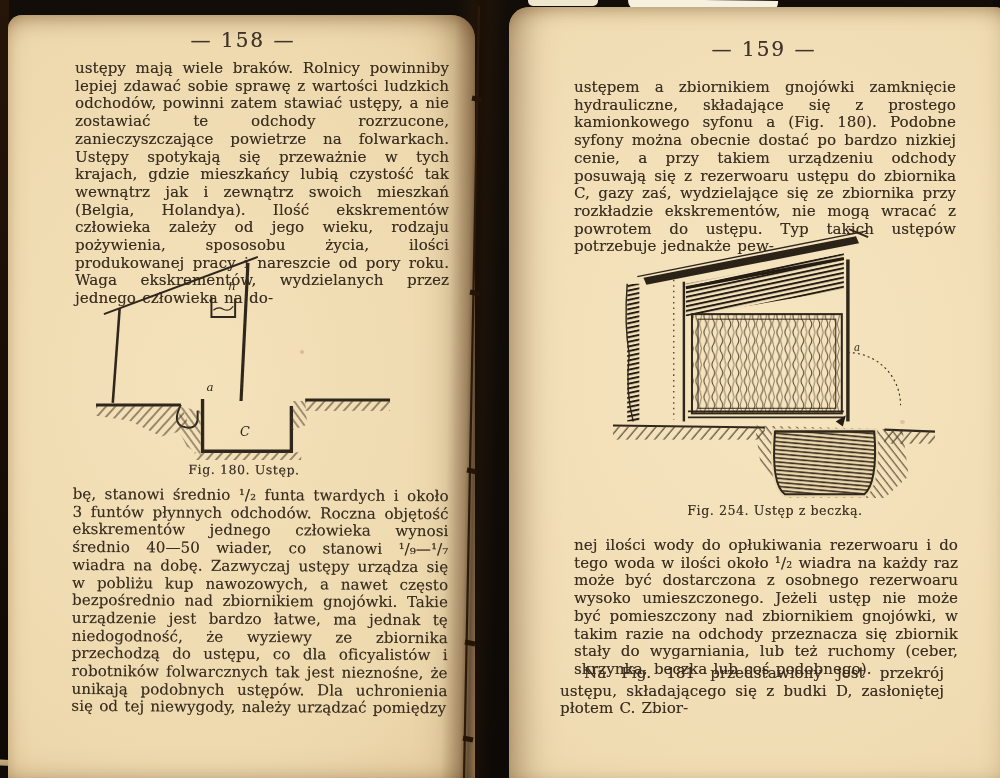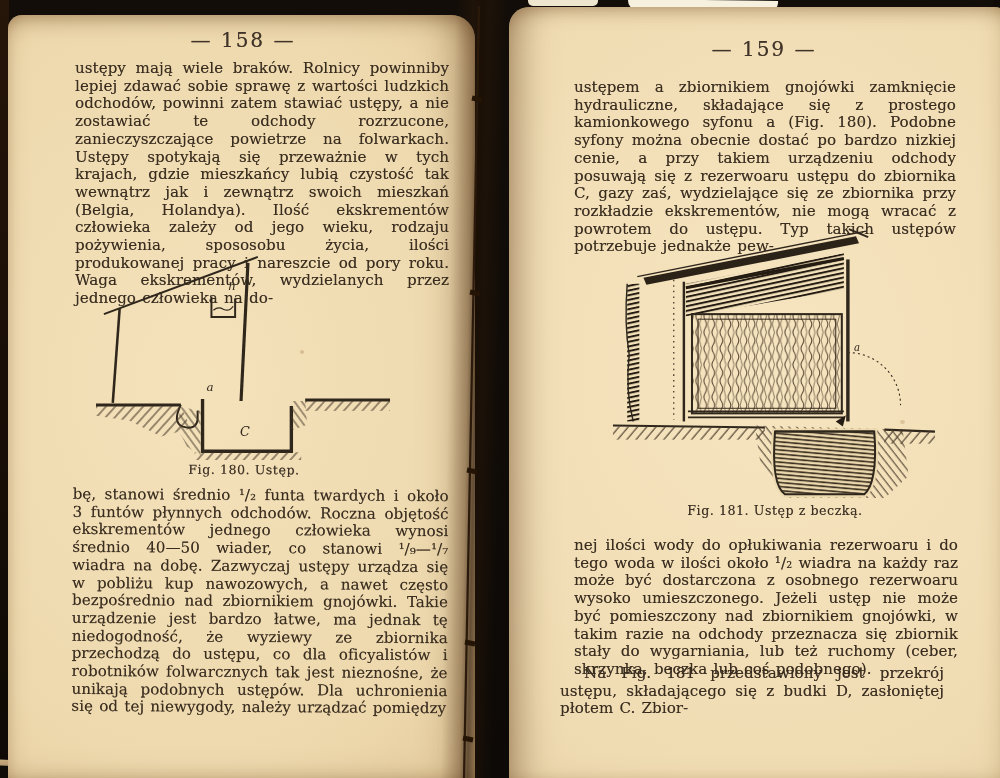--- a/index.html
+++ b/index.html
@@ -209,21 +209,21 @@
       <line x1="268" y1="204" x2="318" y2="206" stroke="#2f261c" stroke-width="2.2"></line>
       <rect x="0" y="201" width="150" height="13" fill="url(#soilC)"></rect>
       <rect x="268" y="205" width="50" height="13" fill="url(#soilC)"></rect>
 
       <polygon points="140,200 286,204 292,250 268,272 170,272 146,240" fill="url(#soilD)"></polygon>
 
       <path d="M160,206 C157,244 161,262 170,268 L248,268 C256,262 261,242 258,206 Z" fill="#ecd9ae" stroke="#ecd9ae" stroke-width="6"></path>
       <path d="M160,206 C157,244 161,262 170,268 L248,268 C256,262 261,242 258,206 Z" fill="url(#barrelhatch)" stroke="#2f261c" stroke-width="2"></path>
       <line x1="160" y1="206" x2="258" y2="206" stroke="#2f261c" stroke-width="2"></line>
     </svg>
-    <div class="fig-caption">Fig. 181. Ustęp z beczką.</div>
+    <div class="fig-caption">Fig. 254. Ustęp z beczką.</div>
   </div>
 
   <div class="bodytext rp-p2">nej ilości wody do opłukiwania rezerwoaru i do tego woda w ilości około ¹/₂ wiadra na każdy raz może być dostarczona z osobnego rezerwoaru wysoko umieszczonego. Jeżeli ustęp nie może być pomieszczony nad zbiornikiem gnojówki, w takim razie na odchody przeznacza się zbiornik stały do wygarniania, lub też ruchomy (ceber, skrzynka, beczka lub coś podobnego).</div>
   <div class="bodytext rp-p3">Na Fig. 181 przedstawiony jest przekrój ustępu, składającego się z budki D, zasłoniętej płotem C. Zbior-</div>
 </div>
 
 <div class="gutter-shade"></div>
 <svg class="seam-svg" viewBox="0 0 1000 778">
   <line x1="479" y1="6" x2="464" y2="778" stroke="#2b1a0b" stroke-width="2.2"></line>
   <line x1="472" y1="98" x2="482" y2="100" stroke="#241406" stroke-width="5"></line>

